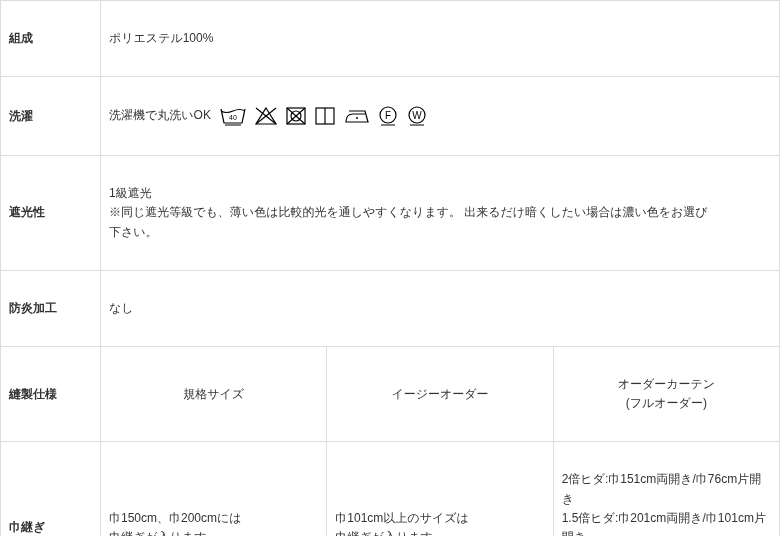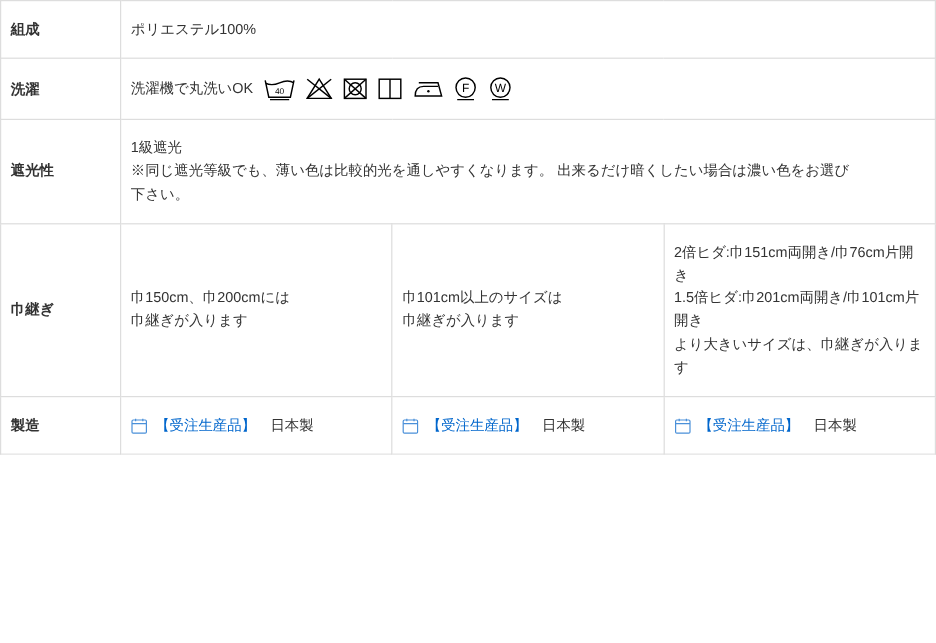--- a/index.html
+++ b/index.html
@@ -1,18 +1,18 @@
 <!DOCTYPE html>
 <html><head>
 <meta charset="utf-8">
 <style>
 * { margin: 0; padding: 0; box-sizing: border-box; }
 body { font-family: "Hiragino Kaku Gothic ProN", "メイリオ", sans-serif; font-size: 12px; color: #333; background: #fff; }
 table { border-collapse: collapse; width: 780px; table-layout: fixed; }
-td { border: 1px solid #ddd; padding: 14px 8px; vertical-align: middle; line-height: 1.6; }
+td { border: 1px solid #ddd; padding: 28px 8px; vertical-align: middle; line-height: 1.6; }
 td.label { width: 100px; background: #fff; font-weight: bold; }
 td.header { text-align: center; }
 .wash-icons { display: inline-block; vertical-align: middle; margin-left: 4px; white-space: nowrap; }
 .wash-icon { display: inline-block; margin: 0 1px; vertical-align: middle; }
 .calendar-icon { display: inline-block; width: 14px; height: 14px; vertical-align: middle; margin-right: 3px; }
 .link-text { color: #0066cc; }
 .note { font-size: 12px; }
 </style>
 </head>
 <body>
@@ -63,20 +63,30 @@
               <line x1="5" y1="20" x2="19" y2="20" stroke="#000" stroke-width="1"></line>
             </svg>
       </span>
     </td>
   </tr>
   <tr>
     <td class="label">遮光性</td>
     <td colspan="3" class="note">1級遮光<br>※同じ遮光等級でも、薄い色は比較的光を通しやすくなります。 出来るだけ暗くしたい場合は濃い色をお選び<br>下さい。</td>
   </tr>
   <tr>
+    <td class="label">防炎加工</td>
+    <td colspan="3">なし</td>
+  </tr>
+  <tr>
+    <td class="label">縫製仕様</td>
+    <td class="header">規格サイズ</td>
+    <td class="header">イージーオーダー</td>
+    <td class="header">オーダーカーテン<br>(フルオーダー)</td>
+  </tr>
+  <tr>
     <td class="label">巾継ぎ</td>
     <td>巾150cm、巾200cmには<br>巾継ぎが入ります</td>
     <td>巾101cm以上のサイズは<br>巾継ぎが入ります</td>
     <td>2倍ヒダ:巾151cm両開き/巾76cm片開き<br>1.5倍ヒダ:巾201cm両開き/巾101cm片開き<br>より大きいサイズは、巾継ぎが入ります</td>
   </tr>
   <tr>
     <td class="label">製造</td>
     <td>
       <svg class="calendar-icon" viewBox="0 0 14 14">
             <rect x="1" y="2" width="12" height="11" rx="1" fill="none" stroke="#4a90d9" stroke-width="1"></rect>

